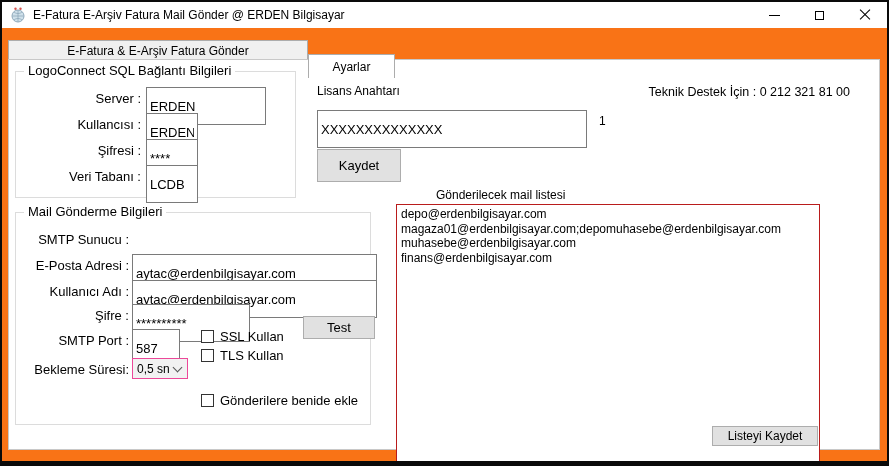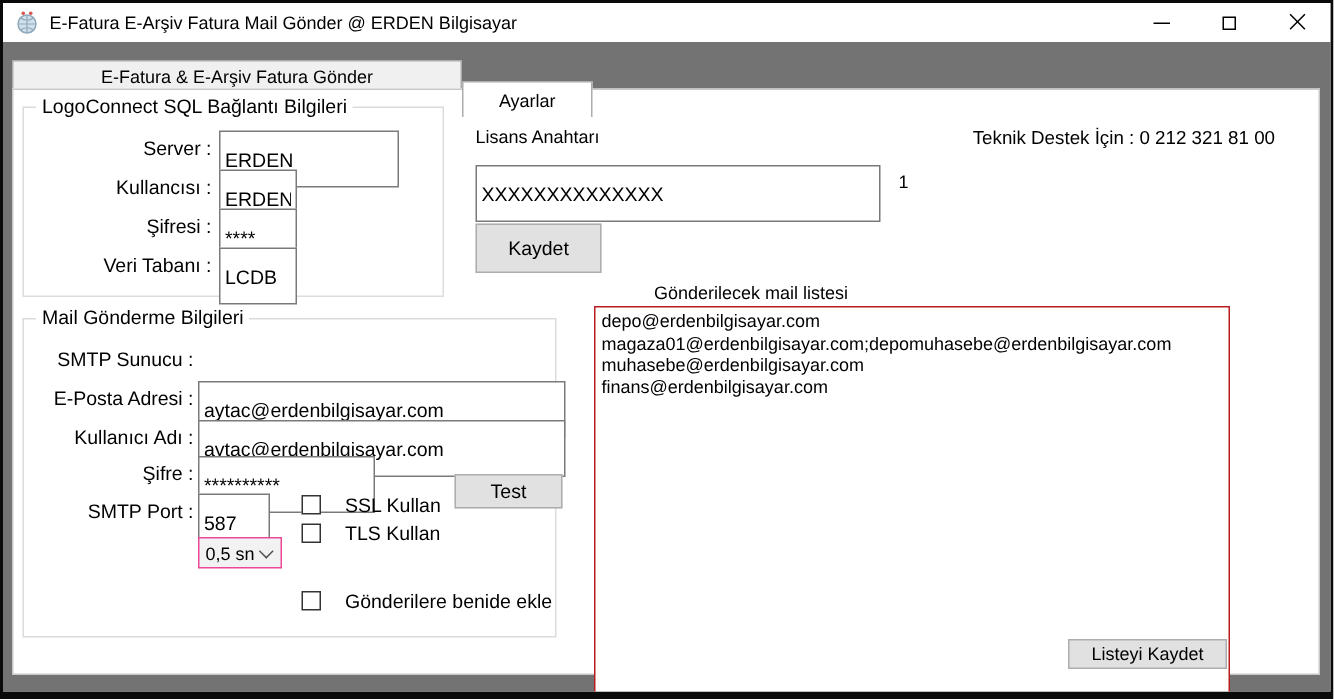--- a/index.html
+++ b/index.html
@@ -20,42 +20,42 @@
   .glyph-min { width:11px; height:0; border-top:1px solid #000; }
   .glyph-max { width:9px; height:9px; border:1px solid #000; background:transparent; }
   .glyph-close { position:relative; width:12px; height:12px; }
   .glyph-close::before, .glyph-close::after {
     content:""; position:absolute; left:-1px; top:5px; width:14px; height:1px; background:#000;
   }
   .glyph-close::before { transform:rotate(45deg); }
   .glyph-close::after  { transform:rotate(-45deg); }
 
   
-  #formarea { position:relative; width:885px; height:433px; background:#737373; }
+  #formarea { position:relative; width:885px; height:433px; background:#f97316; }
   .tab { position:absolute; font-size:12px; color:#000; display:flex; align-items:center; justify-content:center; }
   #tab-send { left:6px; top:12px; width:300px; height:20px;
     background:#f0f0f0; border:1px solid #acacac; border-bottom:none; }
   #tab-settings { left:306px; top:26px; width:87px; height:24px;
     background:#ffffff; border:1px solid #acacac; border-bottom:none; z-index:3; }
   #tabpage { position:absolute; left:6px; top:31px; width:872px; height:391px;
     background:#ffffff; border:1px solid #c8c8c8; }
 
   
   .groupbox { position:absolute; border:1px solid #dcdcdc; }
   .group-title { position:absolute; top:-9px; left:8px; background:#ffffff; padding:0 4px; font-size:13px; color:#000; white-space:nowrap; }
   .lbl { position:absolute; font-size:13px; color:#000; white-space:nowrap; }
   .lbl.r { text-align:right; }
   .tb { position:absolute; border:1px solid #7a7a7a; background:#fff; font-family:"Liberation Sans",sans-serif;
         font-size:13px; color:#000; padding:18px 3px; outline:none; }
   .btn { position:absolute; background:#e1e1e1; border:1px solid #adadad; font-family:"Liberation Sans",sans-serif;
          font-size:13px; color:#000; display:flex; align-items:center; justify-content:center; cursor:default; }
   .cbrow { position:absolute; display:flex; align-items:center; cursor:default; }
   .cb { width:13px; height:13px; border:1px solid #333; background:#fff; position:relative; flex:0 0 auto; }
   .cb.checked::after { content:"\2713"; position:absolute; left:0px; top:-3px; font-size:13px; font-weight:bold; color:#1a1a1a; }
-  .cblabel { font-size:13px; color:#000; margin-left:16px; white-space:nowrap; }
+  .cblabel { font-size:13px; color:#000; margin-left:6px; white-space:nowrap; }
   .combo { position:absolute; border:1px solid #ec4899; background:#f2f2f2; display:flex; align-items:center; cursor:default; }
   .combo .val { font-size:12px; color:#000; padding-left:4px; flex:1; }
   .combo .chev { width:7px; height:7px; border-right:1px solid #555; border-bottom:1px solid #555;
                  transform:rotate(45deg); margin-right:6px; margin-top:-3px; }
   #mail-list-textarea { position:absolute; left:387px; top:144px; width:424px; height:259px;
     border:1px solid #b91c1c; background:#fff; resize:none; overflow:hidden; outline:none;
     font-family:Liberation Sans, sans-serif; font-size:12px; line-height:14.5px; color:#000; padding:2px 4px; }
 </style>
 </head>
 <body>
@@ -120,20 +120,21 @@
       </div>
       <div class="lbl r" style="left:6px; top:172px; width:114px;">SMTP Sunucu :</div>
       <div class="lbl r" style="left:6px; top:198px; width:114px;">E-Posta Adresi :</div>
       <input class="tb" style="left: 123px; top: 194px; width: 245px; height: 22px;" value="aytac@erdenbilgisayar.com">
       <div class="lbl r" style="left:6px; top:224px; width:114px;">Kullanıcı Adı :</div>
       <input class="tb" style="left: 123px; top: 220px; width: 245px; height: 22px;" value="aytac@erdenbilgisayar.com">
       <div class="lbl r" style="left:6px; top:248px; width:114px;">Şifre :</div>
       <input class="tb" style="left: 123px; top: 244px; width: 118px; height: 21px;" value="**********">
       <div class="lbl r" style="left:6px; top:273px; width:114px;">SMTP Port :</div>
       <input class="tb" style="left: 123px; top: 269px; width: 48px; height: 22px;" value="587">
+      <div class="lbl r" style="left:6px; top:302px; width:114px;">Bekleme Süresi:</div>
       <div class="combo" style="left:123px; top:298px; width:56px; height:21px;">
         <span class="val">0,5 sn</span>
         <span class="chev"></span>
       </div>
 
       <div class="btn" style="left:294px; top:256px; width:72px; height:23px;">Test</div>
 
       <div class="cbrow" style="left:192px; top:269px;">
         <span class="cb"></span>
         <span class="cblabel">SSL Kullan</span>

